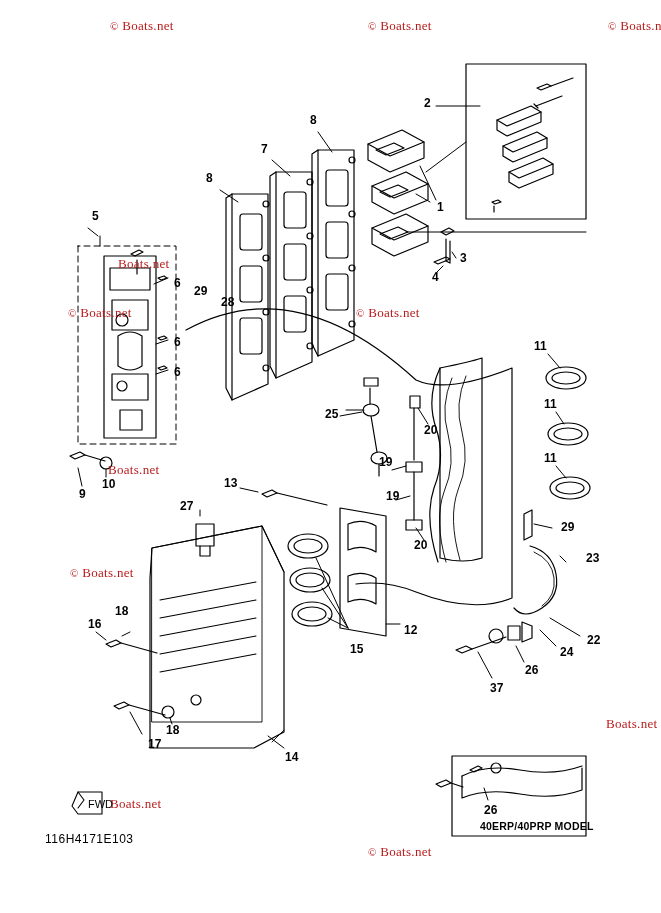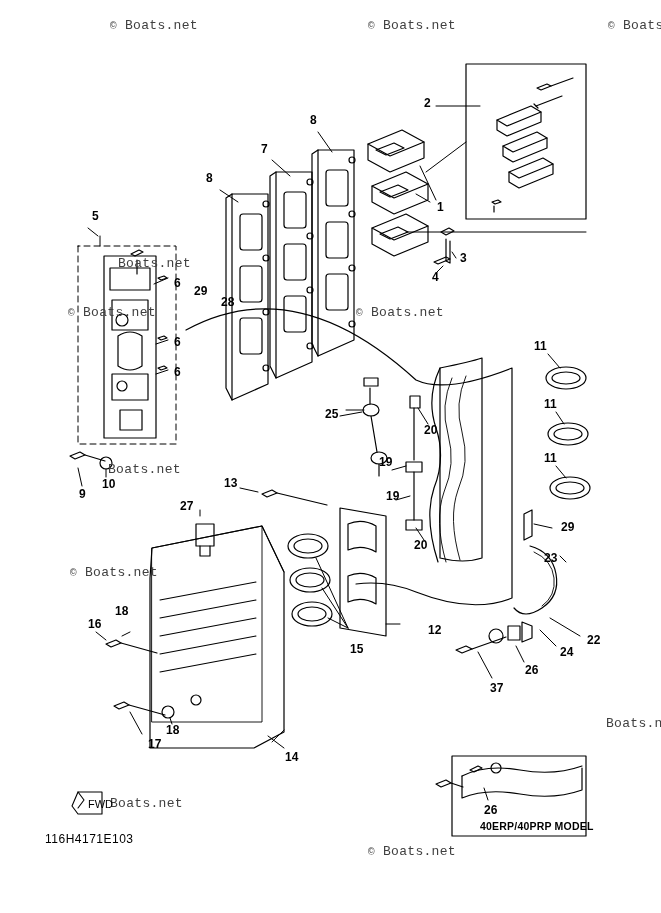--- a/index.html
+++ b/index.html
@@ -1,21 +1,21 @@
 <!DOCTYPE html>
 <html><head>
 <meta charset="utf-8">
 <style>
   html,body{margin:0;padding:0;background:#ffffff;}
   body{width:661px;height:913px;position:relative;overflow:hidden;
        font-family:"Liberation Sans",sans-serif;color:#000;}
   #sheet{position:absolute;left:0;top:0;width:661px;height:913px;}
   svg{position:absolute;left:0;top:0;width:661px;height:913px;}
-  .wm{position:absolute;font-family:Liberation Mono, monospace;
-      font-size:13px;color:#404040;white-space:nowrap;pointer-events:none;
+  .wm{position:absolute;font-family:Liberation Serif, serif;
+      font-size:13px;color:#b91c1c;white-space:nowrap;pointer-events:none;
       letter-spacing:.3px;}
   .wm .c{font-size:11px;}
   .lbl{position:absolute;font-family:"Liberation Sans",sans-serif;
        font-size:12px;font-weight:bold;color:#000;white-space:nowrap;}
   .diagcode{position:absolute;left:45px;top:832px;font-size:12px;
             font-family:"Liberation Sans",sans-serif;letter-spacing:.5px;}
   .modellbl{position:absolute;left:480px;top:820px;font-size:10.5px;
             font-weight:bold;letter-spacing:.2px;text-align:center;}
   .fwd{position:absolute;left:88px;top:798px;font-size:11px;font-weight:normal;}
 </style>
@@ -259,35 +259,35 @@
 <div class="lbl" style="left:174px;top:335px;">6</div>
 <div class="lbl" style="left:174px;top:365px;">6</div>
 <div class="lbl" style="left:261px;top:142px;">7</div>
 <div class="lbl" style="left:310px;top:113px;">8</div>
 <div class="lbl" style="left:206px;top:171px;">8</div>
 <div class="lbl" style="left:79px;top:487px;">9</div>
 <div class="lbl" style="left:102px;top:477px;">10</div>
 <div class="lbl" style="left:534px;top:339px;">11</div>
 <div class="lbl" style="left:544px;top:397px;">11</div>
 <div class="lbl" style="left:544px;top:451px;">11</div>
-<div class="lbl" style="left:428px;top:623px;">12</div>
+<div class="lbl" style="left:404px;top:623px;">12</div>
 <div class="lbl" style="left:224px;top:476px;">13</div>
 <div class="lbl" style="left:285px;top:750px;">14</div>
 <div class="lbl" style="left:350px;top:642px;">15</div>
 <div class="lbl" style="left:88px;top:617px;">16</div>
 <div class="lbl" style="left:148px;top:737px;">17</div>
 <div class="lbl" style="left:115px;top:604px;">18</div>
 <div class="lbl" style="left:166px;top:723px;">18</div>
 <div class="lbl" style="left:379px;top:455px;">19</div>
 <div class="lbl" style="left:386px;top:489px;">19</div>
 <div class="lbl" style="left:424px;top:423px;">20</div>
 <div class="lbl" style="left:414px;top:538px;">20</div>
 <div class="lbl" style="left:490px;top:681px;">37</div>
 <div class="lbl" style="left:587px;top:633px;">22</div>
-<div class="lbl" style="left:544px;top:551px;">23</div>
+<div class="lbl" style="left:586px;top:551px;">23</div>
 <div class="lbl" style="left:560px;top:645px;">24</div>
 <div class="lbl" style="left:325px;top:407px;">25</div>
 <div class="lbl" style="left:525px;top:663px;">26</div>
 <div class="lbl" style="left:484px;top:803px;">26</div>
 <div class="lbl" style="left:180px;top:499px;">27</div>
 <div class="lbl" style="left:221px;top:295px;">28</div>
 <div class="lbl" style="left:194px;top:284px;">29</div>
 <div class="lbl" style="left:561px;top:520px;">29</div>
 
 <div class="fwd">FWD</div>

